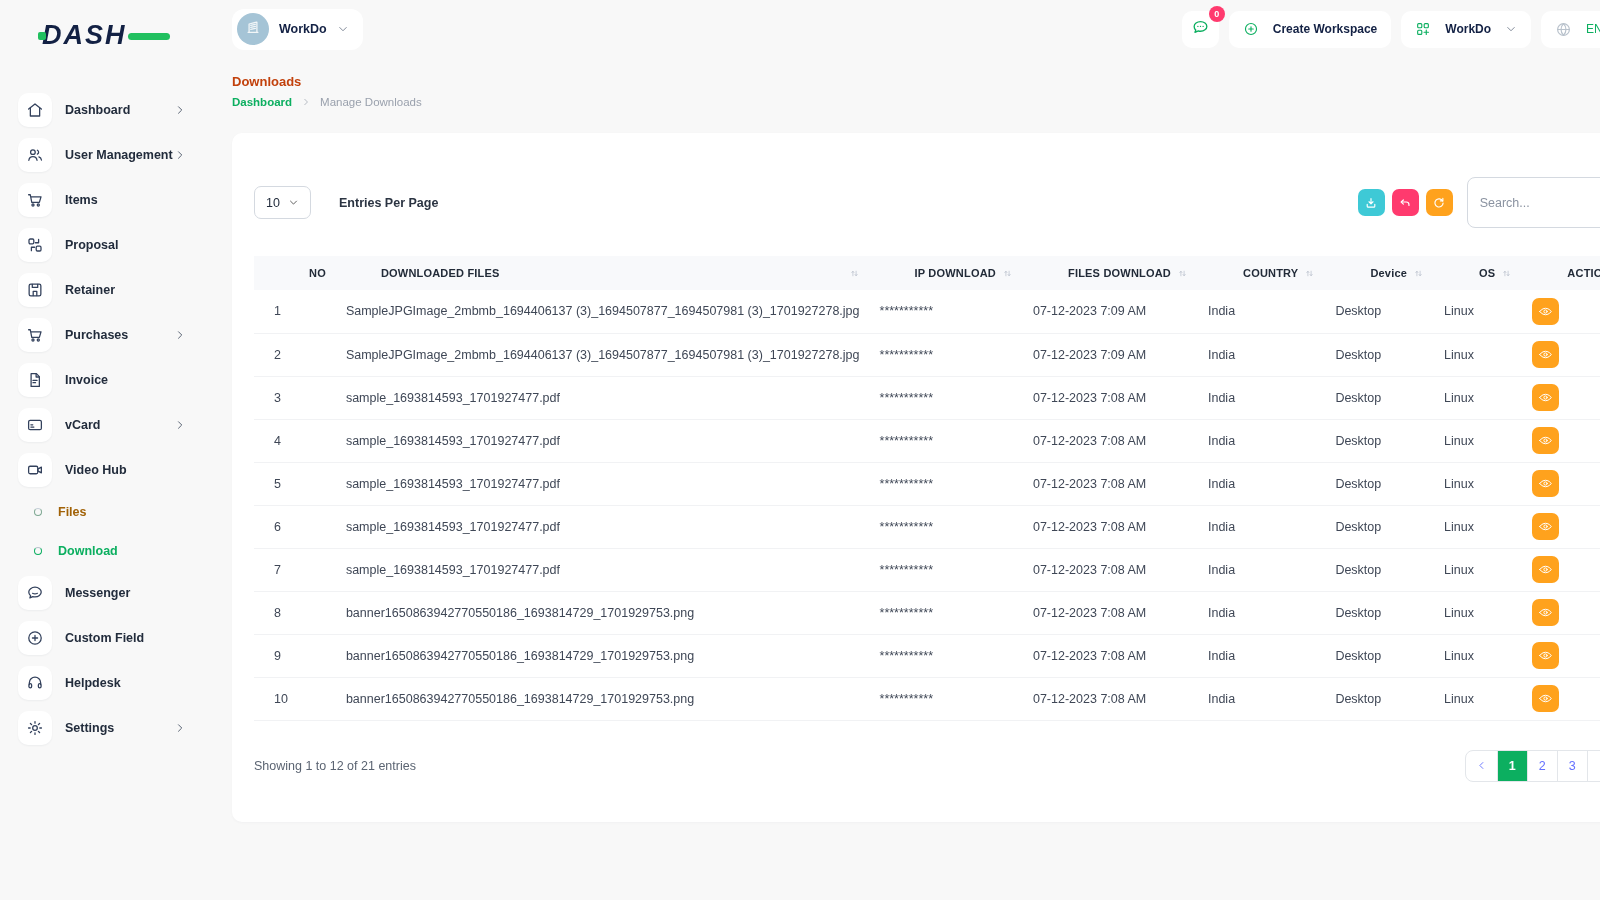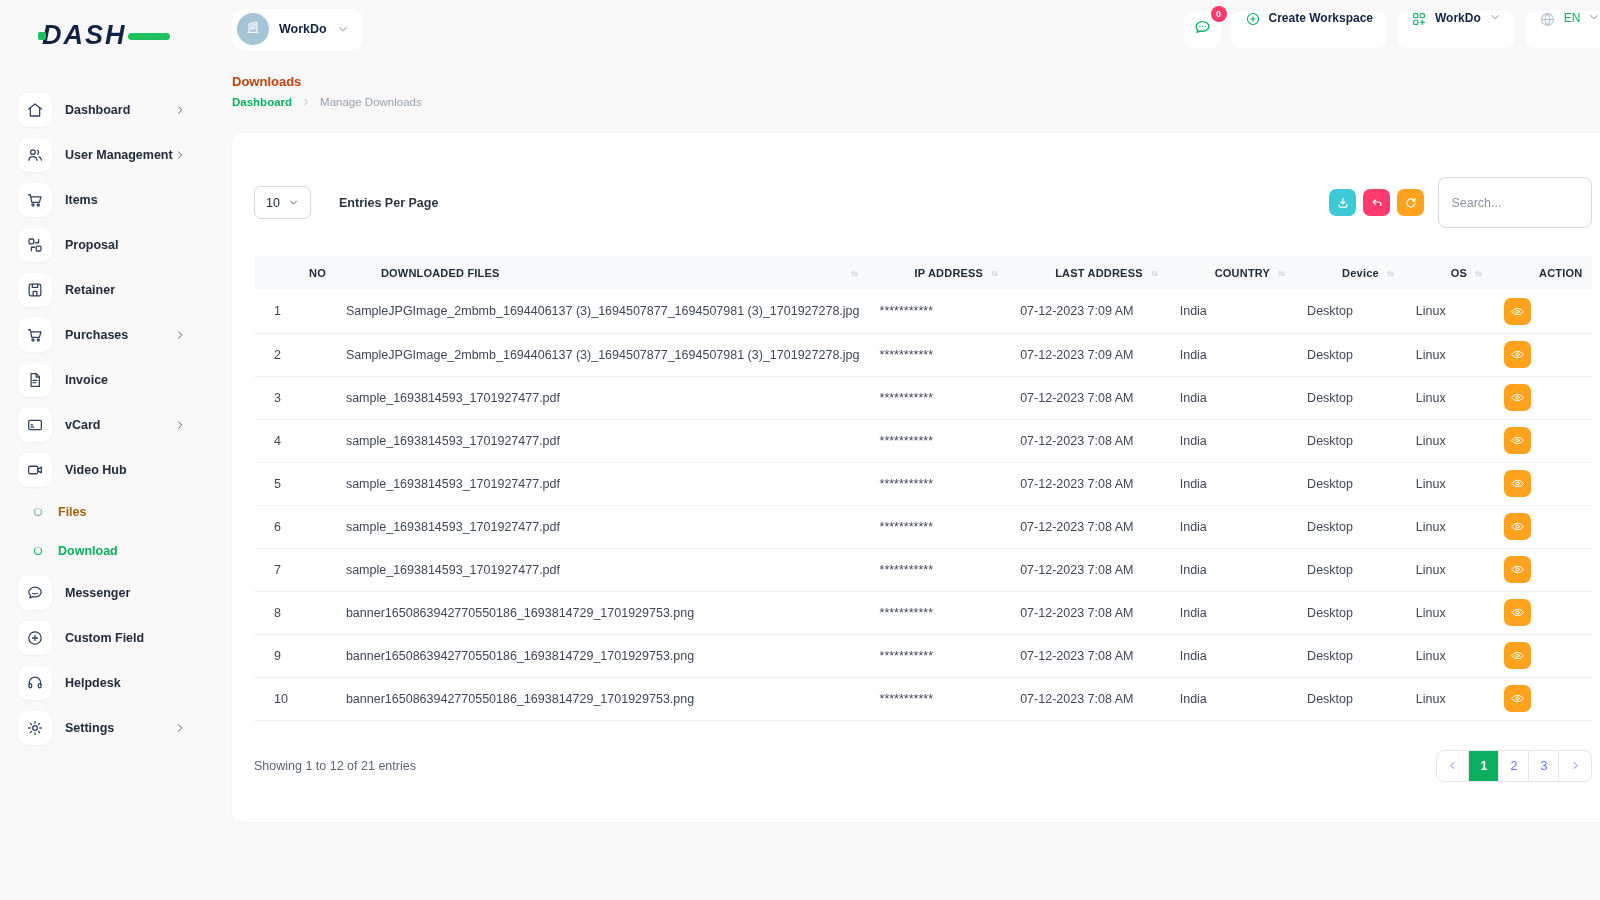--- a/index.html
+++ b/index.html
@@ -65,22 +65,22 @@
   .icon-btn {
     position:relative; width:37px; height:37px; background:#fff; border-radius:10px;
     display:flex; align-items:center; justify-content:center; color:var(--green); cursor:pointer;
   }
   .badge {
     position:absolute; top:-5px; right:-6px; min-width:16px; height:16px; padding:0 4px;
     border-radius:8px; background:var(--pink); color:#fff; font-size:9px; font-weight:700;
     display:flex; align-items:center; justify-content:center;
   }
   .pill-btn {
-    height:37px; background:#fff; border-radius:10px; display:flex; align-items:flex-start;
-    gap:8px; padding:0 14px; font-size:12px; font-weight:600; color:#132144; cursor:pointer;
+    height:37px; background:#fff; border-radius:10px; display:flex; align-items:center;
+    gap:14px; padding:0 14px; font-size:12px; font-weight:600; color:#132144; cursor:pointer;
   }
   .pill-btn .g { color:var(--green); display:flex; }
   .pill-btn .gray { color:#b9c2cc; display:flex; }
   .lang-label { color:var(--green); font-weight:400; }
 
   .page-head { margin-top:16px; }
   .page-title { font-size:13px; font-weight:700; color:#c2410c; }
   .breadcrumb { display:flex; align-items:center; gap:9px; margin-top:7px; font-size:11.5px; }
   .crumb-link { color:var(--green); font-weight:600; cursor:pointer; }
   .crumb-sep { color:#9aa1ad; display:flex; }
@@ -461,31 +461,31 @@
                   <span class="th-label">DOWNLOADED FILES</span>
                   <span class="sort-ico">
                     <svg width="11" height="11" viewBox="0 0 24 24" fill="none" stroke="currentColor" stroke-width="1.6" stroke-linecap="round" stroke-linejoin="round">
                       <path d="M8.5 17V7.5M8.5 7.5 6 10M8.5 7.5 11 10M15.5 7v9.5M15.5 16.5 13 14M15.5 16.5 18 14"></path>
                     </svg>
                   </span>
                 </div>
               </th>
               <th>
                 <div class="th-inner">
-                  <span class="th-label">IP ADDRESS</span>
+                  <span class="th-label">IP DOWNLOAD</span>
                   <span class="sort-ico">
                     <svg width="11" height="11" viewBox="0 0 24 24" fill="none" stroke="currentColor" stroke-width="1.6" stroke-linecap="round" stroke-linejoin="round">
                       <path d="M8.5 17V7.5M8.5 7.5 6 10M8.5 7.5 11 10M15.5 7v9.5M15.5 16.5 13 14M15.5 16.5 18 14"></path>
                     </svg>
                   </span>
                 </div>
               </th>
               <th>
                 <div class="th-inner">
-                  <span class="th-label">LAST ADDRESS</span>
+                  <span class="th-label">FILES DOWNLOAD</span>
                   <span class="sort-ico">
                     <svg width="11" height="11" viewBox="0 0 24 24" fill="none" stroke="currentColor" stroke-width="1.6" stroke-linecap="round" stroke-linejoin="round">
                       <path d="M8.5 17V7.5M8.5 7.5 6 10M8.5 7.5 11 10M15.5 7v9.5M15.5 16.5 13 14M15.5 16.5 18 14"></path>
                     </svg>
                   </span>
                 </div>
               </th>
               <th>
                 <div class="th-inner">
                   <span class="th-label">COUNTRY</span>

